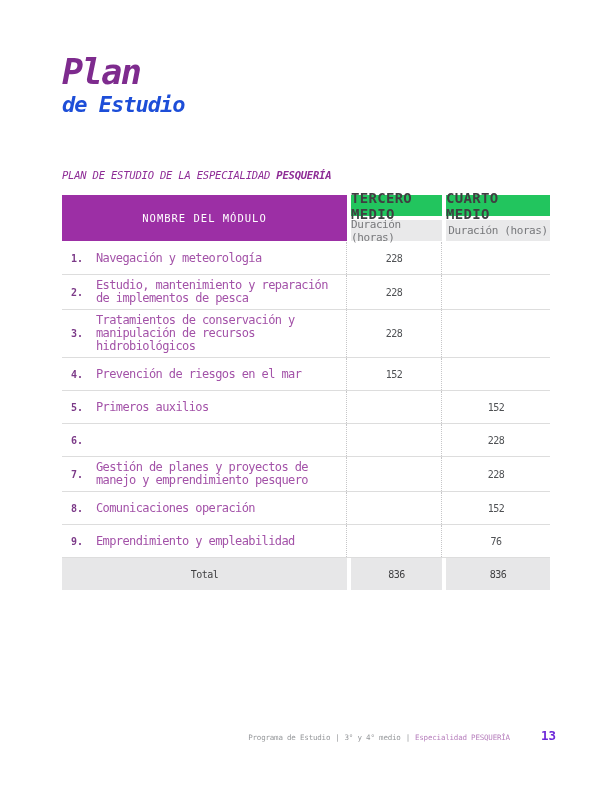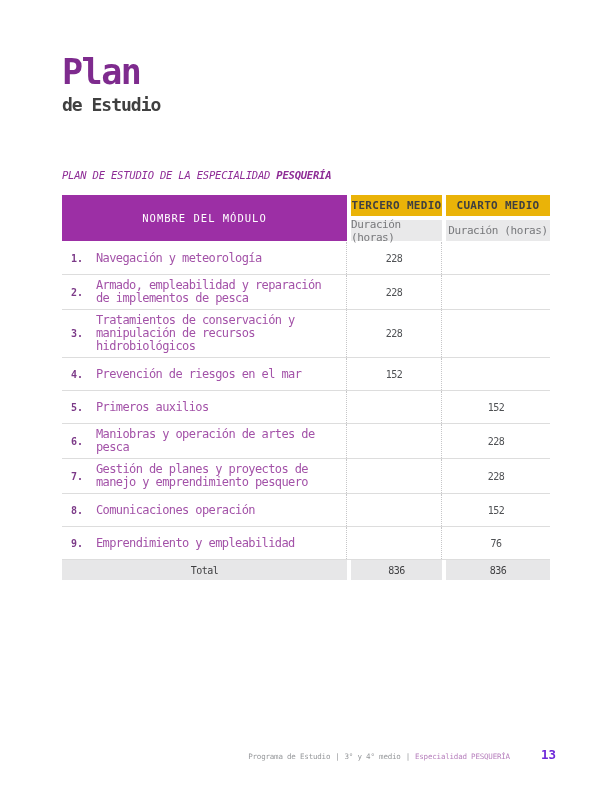--- a/index.html
+++ b/index.html
@@ -6,45 +6,45 @@
   html, body { margin: 0; padding: 0; background: #ffffff; }
   .page {
     width: 600px; height: 800px; background: #ffffff; position: relative;
     font-family: "DejaVu Sans Mono", "Liberation Mono", monospace;
     overflow: hidden;
   }
   
   .title-block { padding: 54px 0 0 62px; }
   .title-main {
     margin: 0; font-size: 35px; line-height: 37px; font-weight: bold;
-    color: #7E2B8E; letter-spacing: -1.5px;
+    color: #7E2B8E; letter-spacing: -1.5px; font-style: italic;
   }
   .title-sub {
-    margin: 2px 0 0 0; font-size: 18px; line-height: 24px; font-weight: bold;
-    color: #404040; letter-spacing: -1px;
+    margin: 2px 0 0 0; font-size: 22px; line-height: 24px; font-weight: bold;
+    color: #1d4ed8; letter-spacing: -1px; font-style: italic;
   }
   
   .section-heading {
     margin: 52px 0 0 62px; font-size: 10.5px; letter-spacing: -0.2px;
     color: #8E2C96; font-weight: normal; font-style: italic;
   }
   .section-heading b { font-weight: bold; }
   
   .table { margin: 14px 0 0 62px; width: 488px; }
   .thead { display: flex; height: 46px; }
   .th-name {
     width: 285px; background: #9C2FA5; color: #ffffff;
     display: flex; align-items: center; justify-content: center;
     font-size: 10.5px; letter-spacing: 1px;
   }
   .th-group { width: 91px; margin-left: 4px; display: flex; flex-direction: column; }
   .th-group.cuarto-col { width: 104px; }
   .th-top {
-    height: 21px; background: #eab308; display: flex; align-items: center;
-    justify-content: center; font-weight: bold; font-size: 11px;
+    height: 21px; background: #22c55e; display: flex; align-items: center;
+    justify-content: center; font-weight: bold; font-size: 14px;
     color: #3F3F41; letter-spacing: 0.3px;
   }
   .th-sub {
     margin-top: 4px; height: 21px; background: #E9E9EA; display: flex;
     align-items: center; justify-content: center; font-size: 11px;
     color: #77787B; letter-spacing: -0.4px;
   }
   
   .tbody { margin-top: 1px; }
   .trow { display: flex; border-bottom: 1px solid #DDDDDD; min-height: 33px; }
@@ -62,31 +62,31 @@
   .cell-t {
     width: 95px; border-right: 1px dotted #C6C6C8;
     display: flex; align-items: center; justify-content: center;
     font-size: 10px; color: #4F5154; letter-spacing: -0.5px;
   }
   .cell-c {
     flex: 1; display: flex; align-items: center; justify-content: center;
     font-size: 10px; color: #4F5154; letter-spacing: -0.5px;
   }
   
-  .total-row { display: flex; height: 20px; text-align: right; }
+  .total-row { display: flex; height: 32px; text-align: right; }
   .total-cell {
     background: #E7E7E8; display: flex; align-items: center; justify-content: center;
     font-size: 10px; color: #3F3F41; letter-spacing: -0.5px;
   }
   .total-name { width: 285px; }
   .total-t { width: 91px; margin-left: 4px; }
   .total-c { width: 104px; margin-left: 4px; }
   
   .footer {
-    position: absolute; top: 747px; right: 44px;
+    position: absolute; top: 728px; right: 44px;
     display: flex; align-items: baseline; gap: 31px;
   }
   .footer-text { font-size: 7.5px; color: #96989B; letter-spacing: -0.2px; }
   .footer-text .sep { margin: 0 5px; color: #96989B; }
   .footer-brand { color: #B67EBC; }
   .page-number { font-size: 12.5px; color: #6d28d9; font-weight: bold; }
 </style>
 </head>
 <body>
 
@@ -119,21 +119,21 @@
       <span class="row-num">1.</span>
       <span class="row-name">Navegación y meteorología</span>
     </div>
     <div class="cell-t">228</div>
     <div class="cell-c"></div>
   </div>
 
   <div class="trow">
     <div class="cell-name">
       <span class="row-num">2.</span>
-      <span class="row-name">Armado, empleabilidad y reparación de implementos de pesca</span>
+      <span class="row-name">Estudio, mantenimiento y reparación de implementos de pesca</span>
     </div>
     <div class="cell-t">228</div>
     <div class="cell-c"></div>
   </div>
 
   <div class="trow">
     <div class="cell-name">
       <span class="row-num">3.</span>
       <span class="row-name">Tratamientos de conservación y manipulación de recursos hidrobiológicos</span>
     </div>
@@ -155,21 +155,20 @@
       <span class="row-num">5.</span>
       <span class="row-name">Primeros auxilios</span>
     </div>
     <div class="cell-t"></div>
     <div class="cell-c">152</div>
   </div>
 
   <div class="trow">
     <div class="cell-name">
       <span class="row-num">6.</span>
-      <span class="row-name">Maniobras y operación de artes de pesca</span>
     </div>
     <div class="cell-t"></div>
     <div class="cell-c">228</div>
   </div>
 
   <div class="trow">
     <div class="cell-name">
       <span class="row-num">7.</span>
       <span class="row-name">Gestión de planes y proyectos de manejo y emprendimiento pesquero</span>
     </div>

